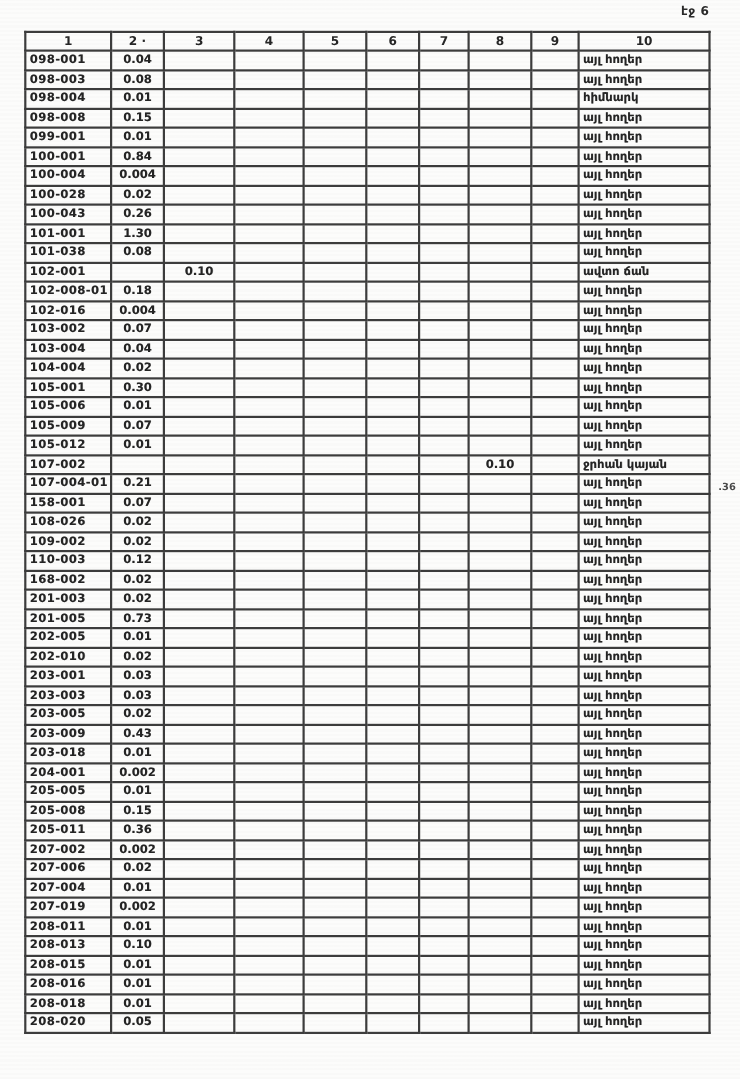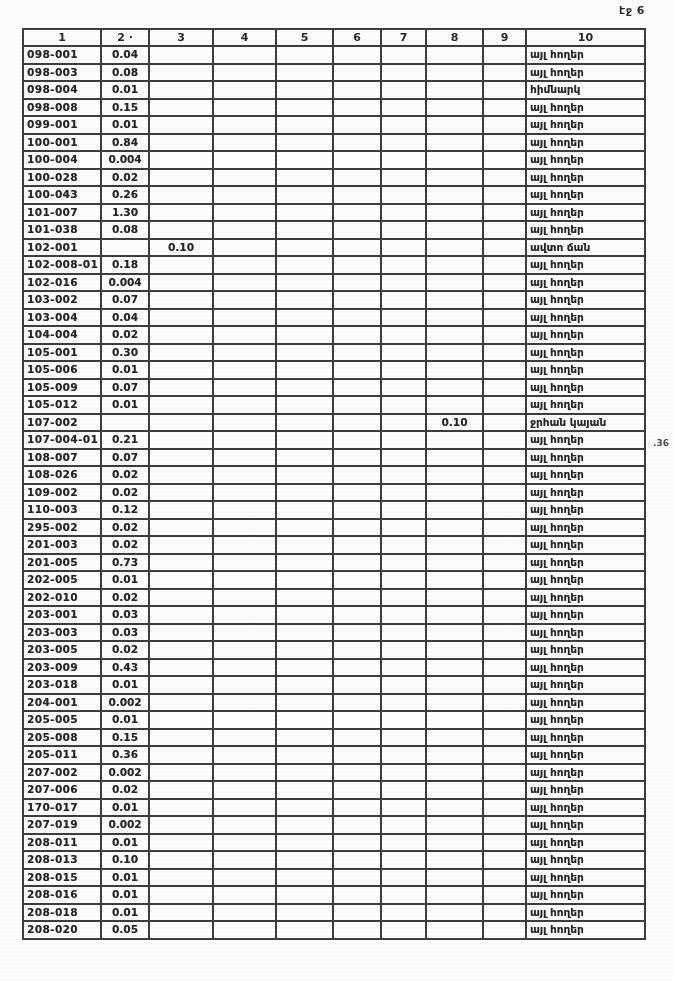--- a/index.html
+++ b/index.html
@@ -215,21 +215,21 @@
           <td class="val"></td>
           <td class="val"></td>
           <td class="val"></td>
           <td class="val"></td>
           <td class="val"></td>
           <td class="val"></td>
           <td class="val"></td>
           <td class="use">այլ հողեր</td>
         </tr>
         <tr>
-          <td class="code">101-007</td>
+          <td class="code">101-001</td>
           <td class="val">1.30</td>
           <td class="val"></td>
           <td class="val"></td>
           <td class="val"></td>
           <td class="val"></td>
           <td class="val"></td>
           <td class="val"></td>
           <td class="val"></td>
           <td class="use">այլ հողեր</td>
         </tr>
@@ -383,21 +383,21 @@
           <td class="val"></td>
           <td class="val"></td>
           <td class="val"></td>
           <td class="val"></td>
           <td class="val"></td>
           <td class="val"></td>
           <td class="val"></td>
           <td class="use">այլ հողեր</td>
         </tr>
         <tr>
-          <td class="code">108-007</td>
+          <td class="code">158-001</td>
           <td class="val">0.07</td>
           <td class="val"></td>
           <td class="val"></td>
           <td class="val"></td>
           <td class="val"></td>
           <td class="val"></td>
           <td class="val"></td>
           <td class="val"></td>
           <td class="use">այլ հողեր</td>
         </tr>
@@ -431,21 +431,21 @@
           <td class="val"></td>
           <td class="val"></td>
           <td class="val"></td>
           <td class="val"></td>
           <td class="val"></td>
           <td class="val"></td>
           <td class="val"></td>
           <td class="use">այլ հողեր</td>
         </tr>
         <tr>
-          <td class="code">295-002</td>
+          <td class="code">168-002</td>
           <td class="val">0.02</td>
           <td class="val"></td>
           <td class="val"></td>
           <td class="val"></td>
           <td class="val"></td>
           <td class="val"></td>
           <td class="val"></td>
           <td class="val"></td>
           <td class="use">այլ հողեր</td>
         </tr>
@@ -623,21 +623,21 @@
           <td class="val"></td>
           <td class="val"></td>
           <td class="val"></td>
           <td class="val"></td>
           <td class="val"></td>
           <td class="val"></td>
           <td class="val"></td>
           <td class="use">այլ հողեր</td>
         </tr>
         <tr>
-          <td class="code">170-017</td>
+          <td class="code">207-004</td>
           <td class="val">0.01</td>
           <td class="val"></td>
           <td class="val"></td>
           <td class="val"></td>
           <td class="val"></td>
           <td class="val"></td>
           <td class="val"></td>
           <td class="val"></td>
           <td class="use">այլ հողեր</td>
         </tr>

